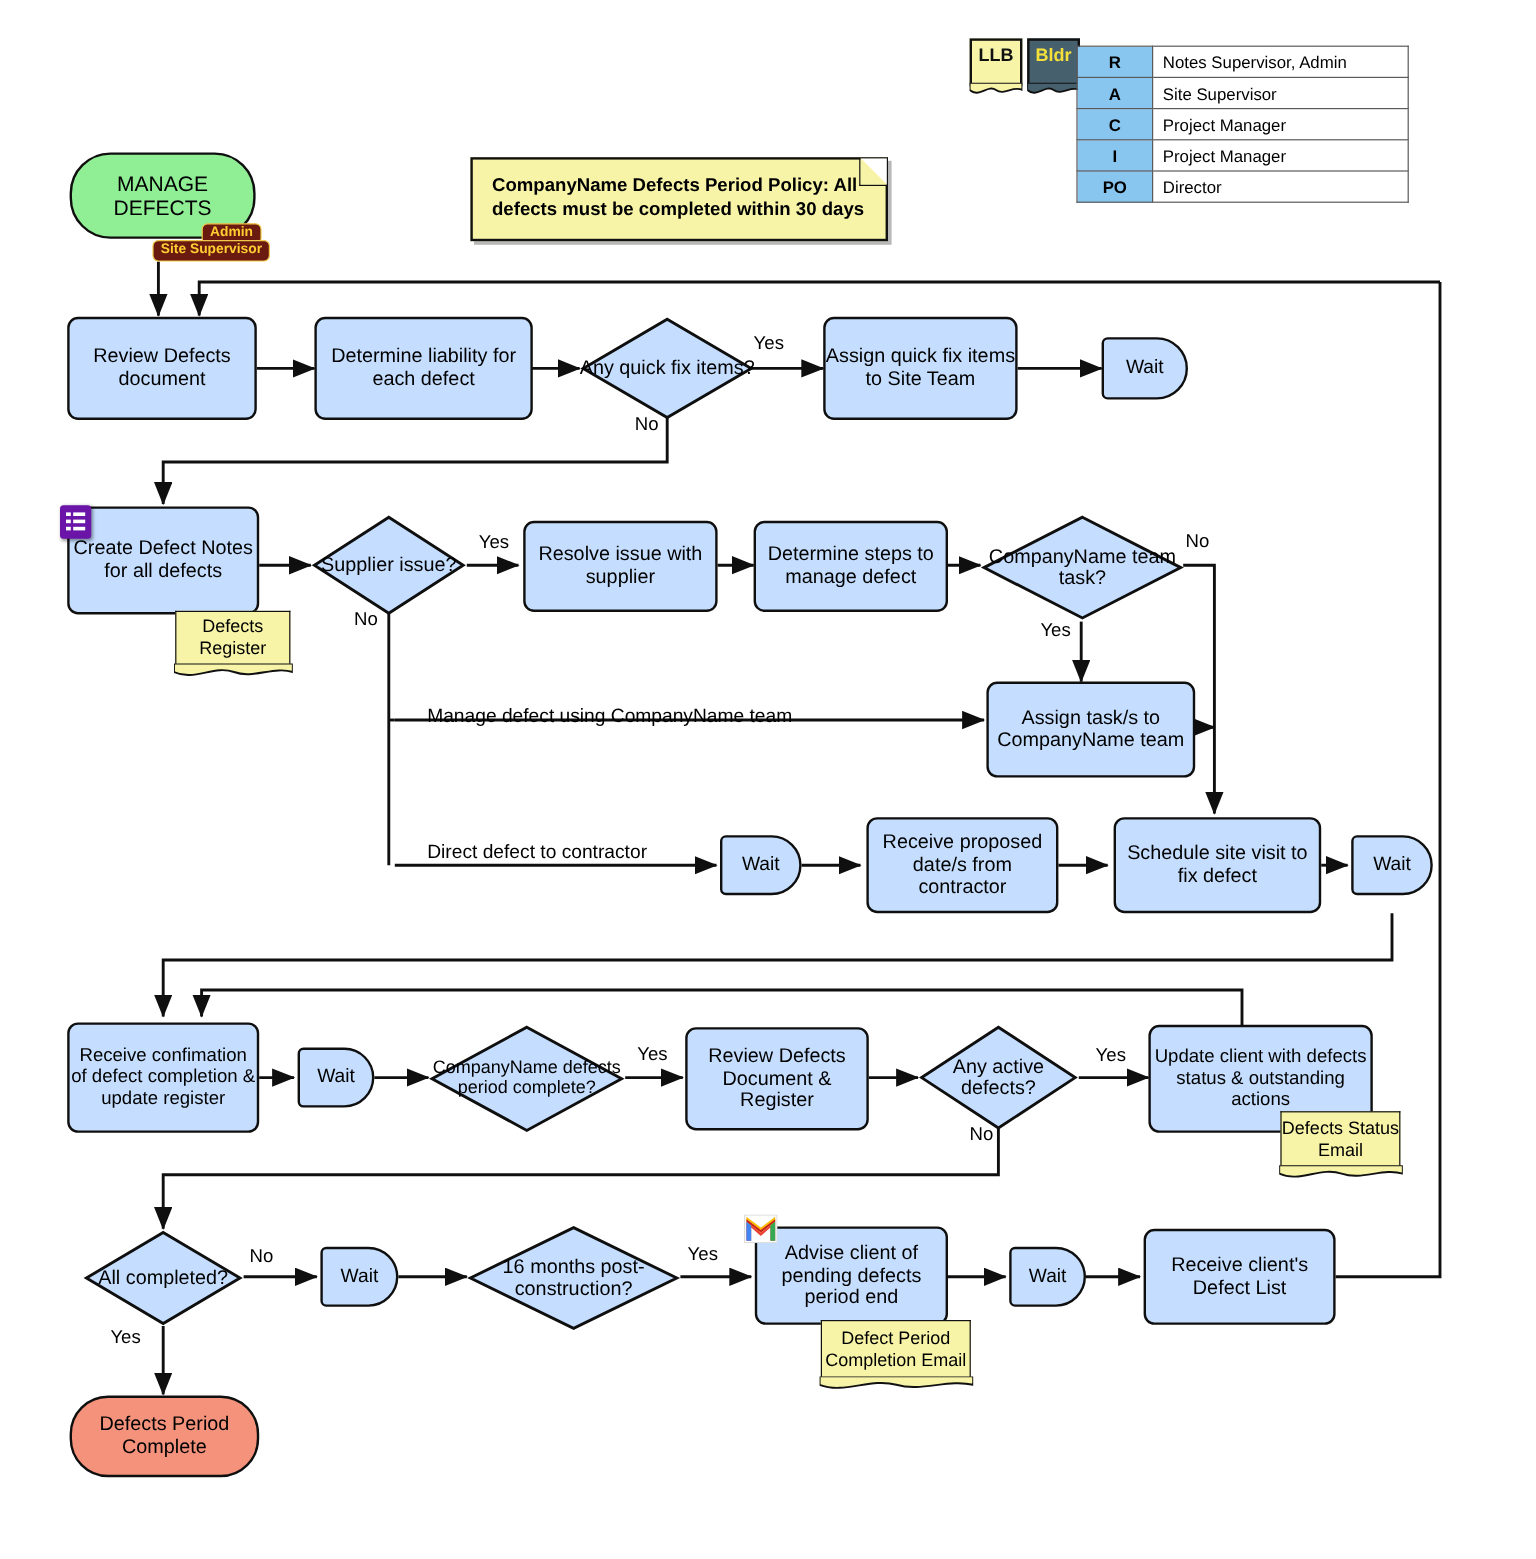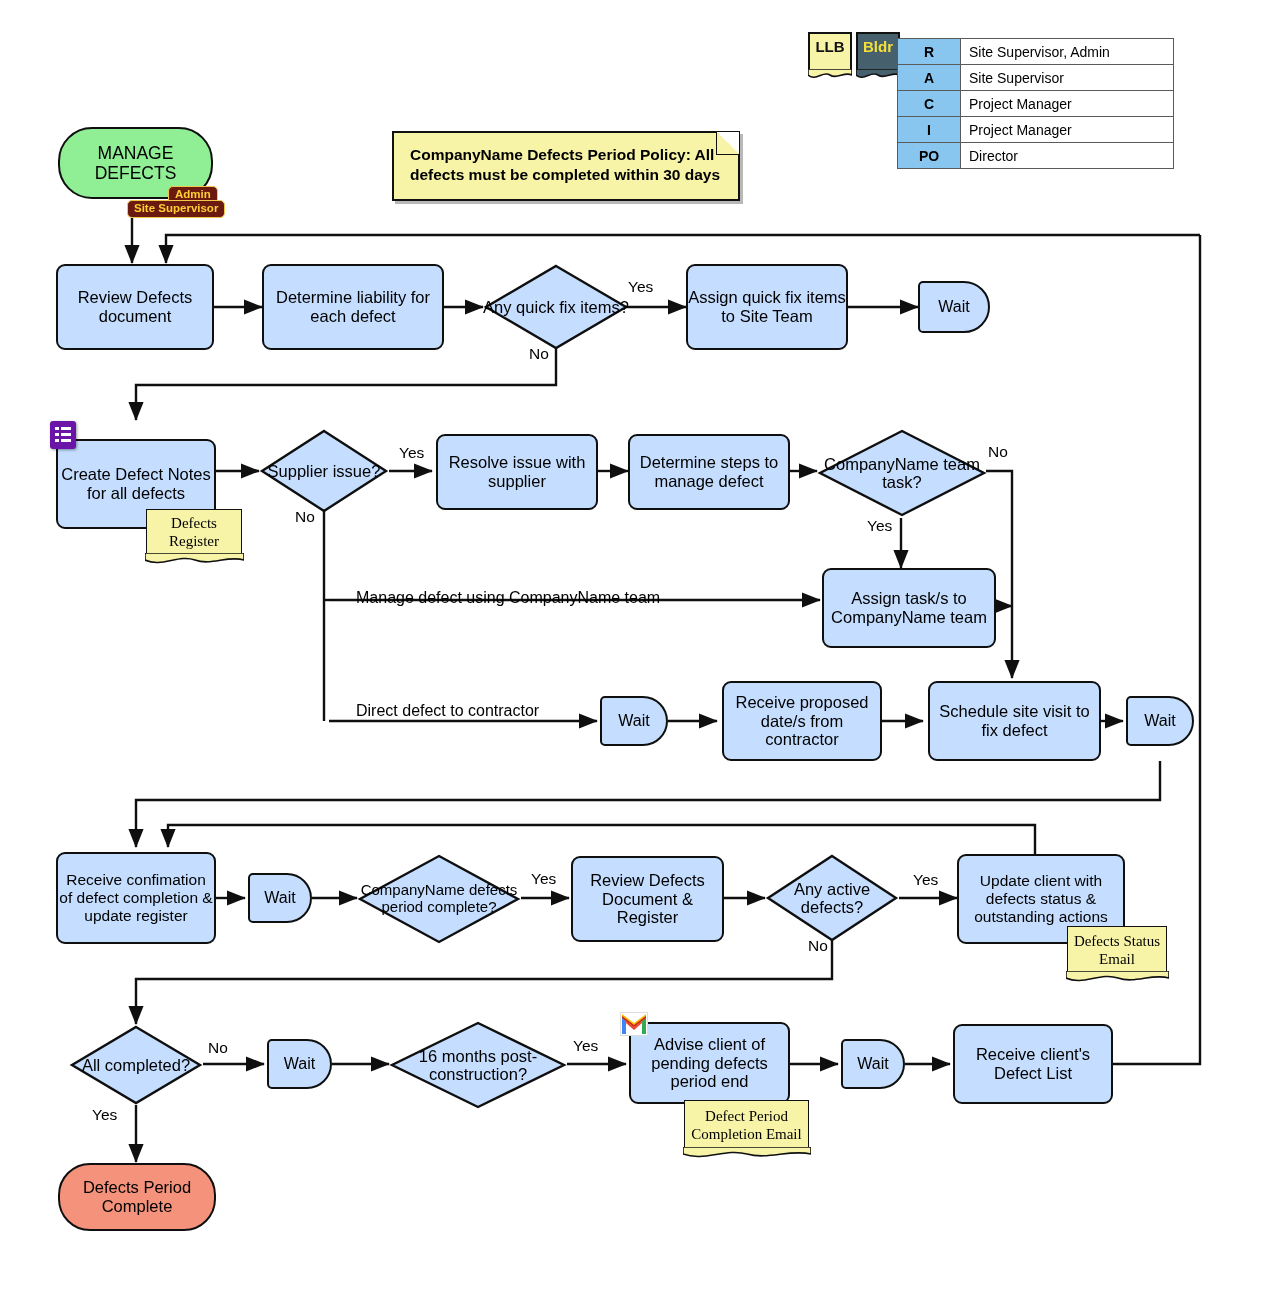--- a/index.html
+++ b/index.html
@@ -19,21 +19,21 @@
   .dec .dlabel{position:absolute;inset:0;display:flex;align-items:center;justify-content:center;
      text-align:center;font-size:16.5px;line-height:1.12;color:#000;}
 
   .elabel{position:absolute;font-size:15.5px;color:#000;white-space:nowrap;}
   .elabel.big{font-size:16px;}
 
   
   .note{position:absolute;background:#f7f4a8;border:1.6px solid #111;box-sizing:border-box;
         display:flex;align-items:center;justify-content:center;text-align:center;
         font-size:15px;line-height:1.2;color:#000;}
-  .note.wavy{border-bottom:none;font-family:Liberation Serif, serif;}
+  .note.wavy{border-bottom:none;}
   .note .wave{position:absolute;left:-1.6px;right:-1.6px;bottom:-13px;height:14px;}
   .policy{position:absolute;background:#f7f4a8;border:2px solid #111;box-sizing:border-box;
      font-weight:bold;font-size:15.5px;line-height:1.3;color:#000;padding:12px 14px 10px 16px;
      box-shadow:3px 3px 0 rgba(0,0,0,.28);}
   .policy .fold{position:absolute;right:-1px;top:-1px;width:22px;height:22px;
      background:linear-gradient(225deg,#fff 0 50%,#f7f4a8 50% 100%);border-left:1.5px solid #111;border-bottom:1.5px solid #111;}
 
   
   .lnote{position:absolute;width:44px;height:40px;box-sizing:border-box;border:2px solid #111;
      display:flex;align-items:flex-start;justify-content:center;font-weight:bold;font-size:15px;padding-top:4px;}
@@ -153,21 +153,21 @@
     <span>Bldr</span>
     <svg class="wave" viewBox="0 0 44 13" preserveAspectRatio="none">
       <path d="M0,0 L0,6 C8,13 15,1 22,6 C29,11 36,2 44,6 L44,0 Z" fill="#46606e" stroke="#111" stroke-width="1.6"></path>
     </svg>
   </div>
 
   <table class="raci" style="left:897px;top:38px;">
     <tbody>
       <tr>
         <td class="k">R</td>
-        <td class="v">Site Supervisor, Admin</td>
+        <td class="v">Notes Supervisor, Admin</td>
       </tr>
       <tr>
         <td class="k">A</td>
         <td class="v">Site Supervisor</td>
       </tr>
       <tr>
         <td class="k">C</td>
         <td class="v">Project Manager</td>
       </tr>
       <tr>
@@ -212,21 +212,21 @@
   <div class="elabel" style="left:628px;top:278px;">Yes</div>
   <div class="elabel" style="left:529px;top:345px;">No</div>
 
   <div class="node proc" style="left:686px;top:264px;width:162px;height:86px;">
     <span>Assign quick fix items to Site Team</span>
   </div>
   <div class="node wait" style="left:918px;top:281px;width:72px;height:52px;">
     <span>Wait</span>
   </div>
 
-  <div class="node proc" style="left:56px;top:439px;width:160px;height:90px;">
+  <div class="node proc" style="left:56px;top:422px;width:160px;height:90px;">
     <span>Create Defect Notes for all defects</span>
   </div>
   <div class="docicon" style="left:50px;top:421px;">
     <i style="left:5px;top:6px;width:4px;height:3px;"></i>
     <i style="left:11px;top:6px;width:10px;height:3px;"></i>
     <i style="left:5px;top:12px;width:4px;height:3px;"></i>
     <i style="left:11px;top:12px;width:10px;height:3px;"></i>
     <i style="left:5px;top:18px;width:4px;height:3px;"></i>
     <i style="left:11px;top:18px;width:10px;height:3px;"></i>
   </div>
@@ -304,21 +304,21 @@
 
   <div class="dec" style="left:765px;top:853px;width:134px;height:90px;">
     <svg class="dshape" viewBox="0 0 134 90" preserveAspectRatio="none">
       <polygon points="67,3 131,45 67,87 3,45" fill="#c5deff" stroke="#0f0f0f" stroke-width="2.4"></polygon>
     </svg>
     <div class="dlabel">Any active defects?</div>
   </div>
   <div class="elabel" style="left:913px;top:871px;">Yes</div>
   <div class="elabel" style="left:808px;top:937px;">No</div>
 
-  <div class="node proc" style="left:957px;top:854px;width:168px;height:90px;font-size:15.5px;">
+  <div class="node proc" style="left:957px;top:854px;width:187px;height:90px;font-size:15.5px;">
     <span>Update client with defects status &amp; outstanding actions</span>
   </div>
   <div class="note wavy" style="left:1067px;top:926px;width:100px;height:46px;">
     <span>Defects Status Email</span>
     <svg class="wave" viewBox="0 0 103 14" preserveAspectRatio="none">
       <path d="M0,0 L0,7 C17,15 34,1 52,7 C69,13 86,2 103,7 L103,0 Z" fill="#f7f4a8" stroke="#111" stroke-width="1.6"></path>
     </svg>
   </div>
 
   <div class="dec" style="left:69px;top:1024px;width:134px;height:82px;">

